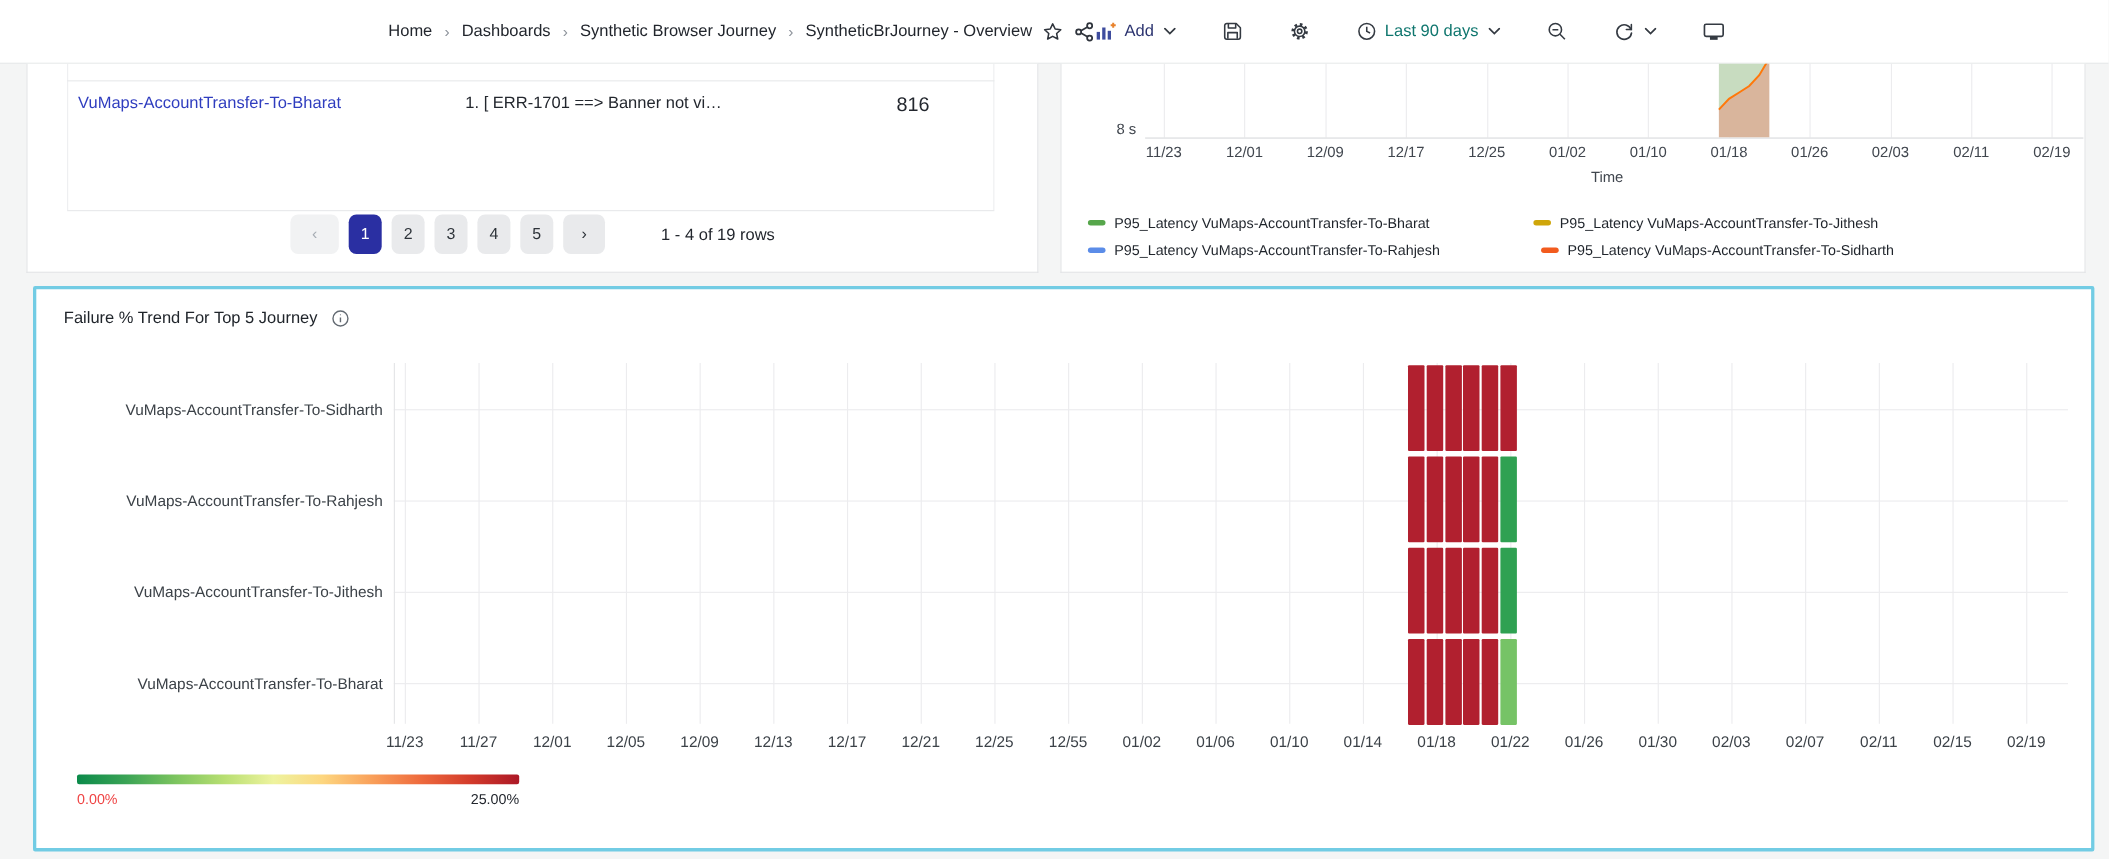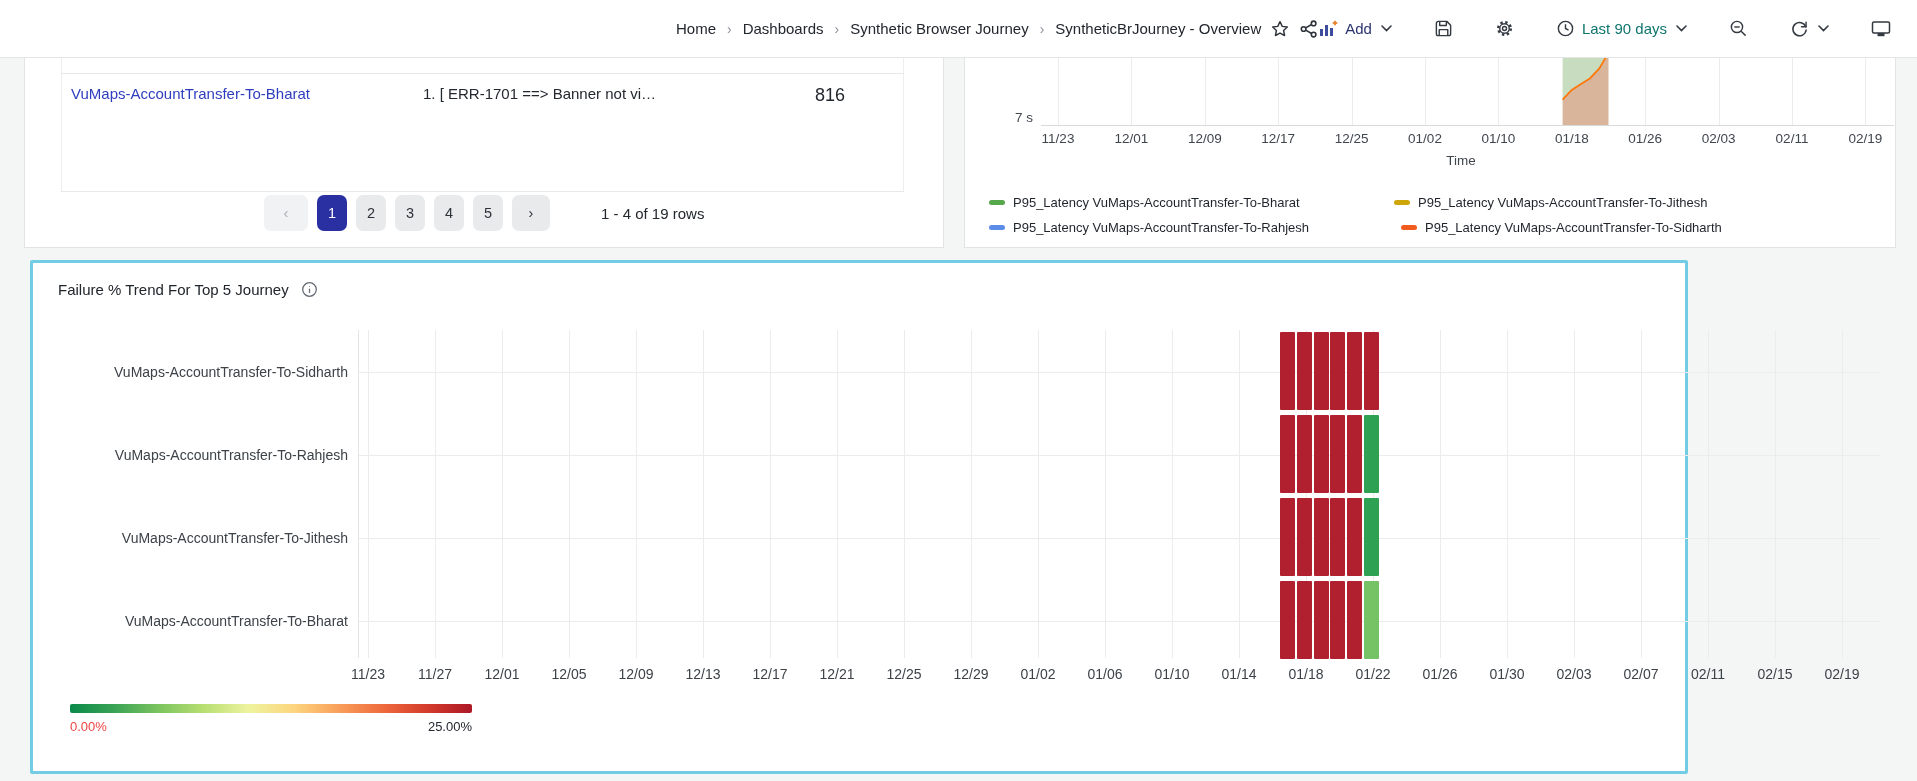--- a/index.html
+++ b/index.html
@@ -1,20 +1,20 @@
 <!DOCTYPE html>
 <html><head>
 <meta charset="utf-8">
 <style>
   * { margin:0; padding:0; box-sizing:border-box; }
   html,body { width:1917px; height:781px; background:#f4f5f5; font-family:"Liberation Sans", sans-serif; overflow:hidden; }
   #stage { position:relative; width:1917px; height:781px; background:#f4f5f5; color:#1f242b; }
 
   
-  #toolbar { position:absolute; left:0; top:0; width:1917px; height:58px; background:#ffffff; border-bottom:1px solid #e4e6e8; display:flex; align-items:center; justify-content:flex-end; padding:0 26px 0 30px; }
+  #toolbar { position:absolute; left:0; top:0; width:1917px; height:58px; background:#ffffff; border-bottom:1px solid #e4e6e8; display:flex; align-items:center; justify-content:center; padding:0 26px 0 30px; }
   #breadcrumb { display:flex; align-items:center; gap:11px; font-size:15px; color:#22262d; }
   .crumb { cursor:pointer; white-space:nowrap; }
   .crumb-sep { color:#8d939b; font-size:14px; }
   .bc-icon { margin-left:9px; display:flex; align-items:center; cursor:pointer; color:#2f343c; }
   #toolbar-right { display:flex; align-items:center; gap:42px; }
   .tb-ctl { display:flex; align-items:center; gap:7px; color:#343a42; font-size:15px; cursor:pointer; white-space:nowrap; }
   .tb-ctl svg { display:block; }
   .tb-label { color:#2c3470; font-weight:500; }
   .tb-label.neutral { color:#0f766e; font-weight:400; }
 
@@ -42,21 +42,21 @@
   #lat-axis { position:absolute; left:76px; top:67px; width:853px; height:1px; background:#d8dadc; }
   #lat-ytick { position:absolute; left:10px; top:52px; width:58px; text-align:right; font-size:13.5px; color:#40464e; }
   .lat-xtick { position:absolute; top:73px; transform:translateX(-50%); font-size:13.5px; color:#40464e; white-space:nowrap; }
   #lat-xlabel { position:absolute; left:496px; top:95px; transform:translateX(-50%); font-size:13.5px; color:#40464e; }
   #lat-svg { position:absolute; left:76px; top:0; }
   .lg-item { position:absolute; display:flex; align-items:center; gap:8px; height:20px; cursor:pointer; }
   .lg-swatch { width:16px; height:5px; border-radius:2.5px; flex:0 0 auto; }
   .lg-label { font-size:13px; color:#1f242b; white-space:nowrap; }
 
   
-  #panel-failure { position:absolute; left:30px; top:260px; width:1658px; height:514px; background:#ffffff; border:3px solid #72cce4; border-radius:2px; }
+  #panel-failure { position:absolute; left:30px; top:260px; width:1874px; height:514px; background:#ffffff; border:3px solid #72cce4; border-radius:2px; }
   #failure-header { position:absolute; left:25px; top:18px; display:flex; align-items:center; gap:12px; cursor:pointer; }
   #failure-title { font-size:15px; color:#20252b; font-weight:500; }
   .hm-rowlabel { position:absolute; left:15px; width:300px; height:20px; line-height:20px; text-align:right; font-size:14px; color:#3c4248; white-space:nowrap; }
   .hm-cell { position:absolute; border-radius:1px; }
   .hm-xtick { position:absolute; transform:translateX(-50%); font-size:14px; color:#3c4248; white-space:nowrap; }
   #grad-bar { position:absolute; left:37px; top:441px; width:402px; height:9px; border-radius:2px; }
   #grad-min { position:absolute; left:37px; top:456px; font-size:13px; color:#ef4444; }
   #grad-max { position:absolute; left:439px; top:456px; transform:translateX(-100%); font-size:13px; color:#23272e; }
 </style>
 </head>
@@ -202,21 +202,21 @@
         <div class="grid-v" style="left: 386.6px; top: 0px; height: 67px;"></div>
         <div class="grid-v" style="left: 460px; top: 0px; height: 67px;"></div>
         <div class="grid-v" style="left: 533.4px; top: 0px; height: 67px;"></div>
         <div class="grid-v" style="left: 606.8px; top: 0px; height: 67px;"></div>
         <div class="grid-v" style="left: 680.2px; top: 0px; height: 67px;"></div>
         <div class="grid-v" style="left: 753.6px; top: 0px; height: 67px;"></div>
         <div class="grid-v" style="left: 827px; top: 0px; height: 67px;"></div>
         <div class="grid-v" style="left: 900.4px; top: 0px; height: 67px;"></div>
       </div>
     <div id="lat-axis"></div>
-    <div id="lat-ytick">7 s</div>
+    <div id="lat-ytick">8 s</div>
     <div id="lat-xticks">
         <div class="lat-xtick" style="left: 93px;">11/23</div>
         <div class="lat-xtick" style="left: 166.4px;">12/01</div>
         <div class="lat-xtick" style="left: 239.8px;">12/09</div>
         <div class="lat-xtick" style="left: 313.2px;">12/17</div>
         <div class="lat-xtick" style="left: 386.6px;">12/25</div>
         <div class="lat-xtick" style="left: 460px;">01/02</div>
         <div class="lat-xtick" style="left: 533.4px;">01/10</div>
         <div class="lat-xtick" style="left: 606.8px;">01/18</div>
         <div class="lat-xtick" style="left: 680.2px;">01/26</div>
@@ -326,21 +326,21 @@
     <div id="hm-xticks">
         <div class="hm-xtick" style="left: 335px; top: 403px;">11/23</div>
         <div class="hm-xtick" style="left: 402px; top: 403px;">11/27</div>
         <div class="hm-xtick" style="left: 469px; top: 403px;">12/01</div>
         <div class="hm-xtick" style="left: 536px; top: 403px;">12/05</div>
         <div class="hm-xtick" style="left: 603px; top: 403px;">12/09</div>
         <div class="hm-xtick" style="left: 670px; top: 403px;">12/13</div>
         <div class="hm-xtick" style="left: 737px; top: 403px;">12/17</div>
         <div class="hm-xtick" style="left: 804px; top: 403px;">12/21</div>
         <div class="hm-xtick" style="left: 871px; top: 403px;">12/25</div>
-        <div class="hm-xtick" style="left: 938px; top: 403px;">12/29</div>
+        <div class="hm-xtick" style="left: 938px; top: 403px;">12/55</div>
         <div class="hm-xtick" style="left: 1005px; top: 403px;">01/02</div>
         <div class="hm-xtick" style="left: 1072px; top: 403px;">01/06</div>
         <div class="hm-xtick" style="left: 1139px; top: 403px;">01/10</div>
         <div class="hm-xtick" style="left: 1206px; top: 403px;">01/14</div>
         <div class="hm-xtick" style="left: 1273px; top: 403px;">01/18</div>
         <div class="hm-xtick" style="left: 1340px; top: 403px;">01/22</div>
         <div class="hm-xtick" style="left: 1407px; top: 403px;">01/26</div>
         <div class="hm-xtick" style="left: 1474px; top: 403px;">01/30</div>
         <div class="hm-xtick" style="left: 1541px; top: 403px;">02/03</div>
         <div class="hm-xtick" style="left: 1608px; top: 403px;">02/07</div>

